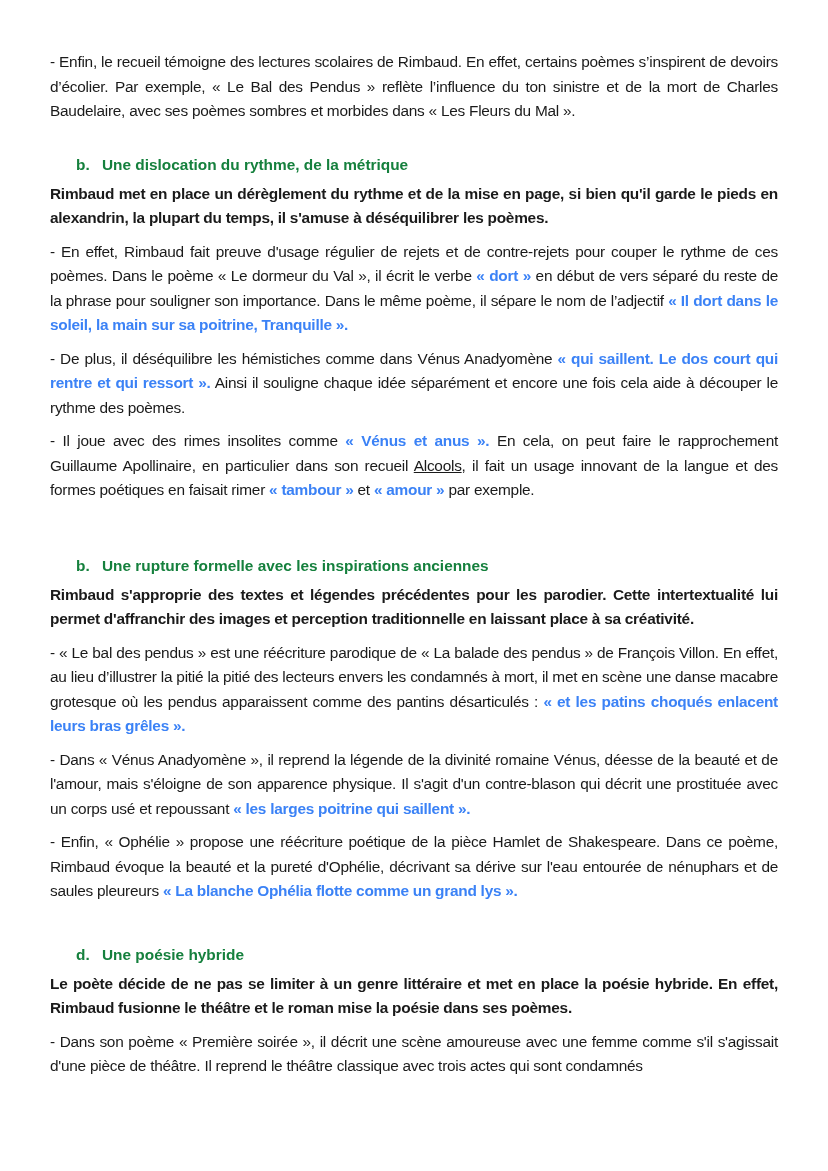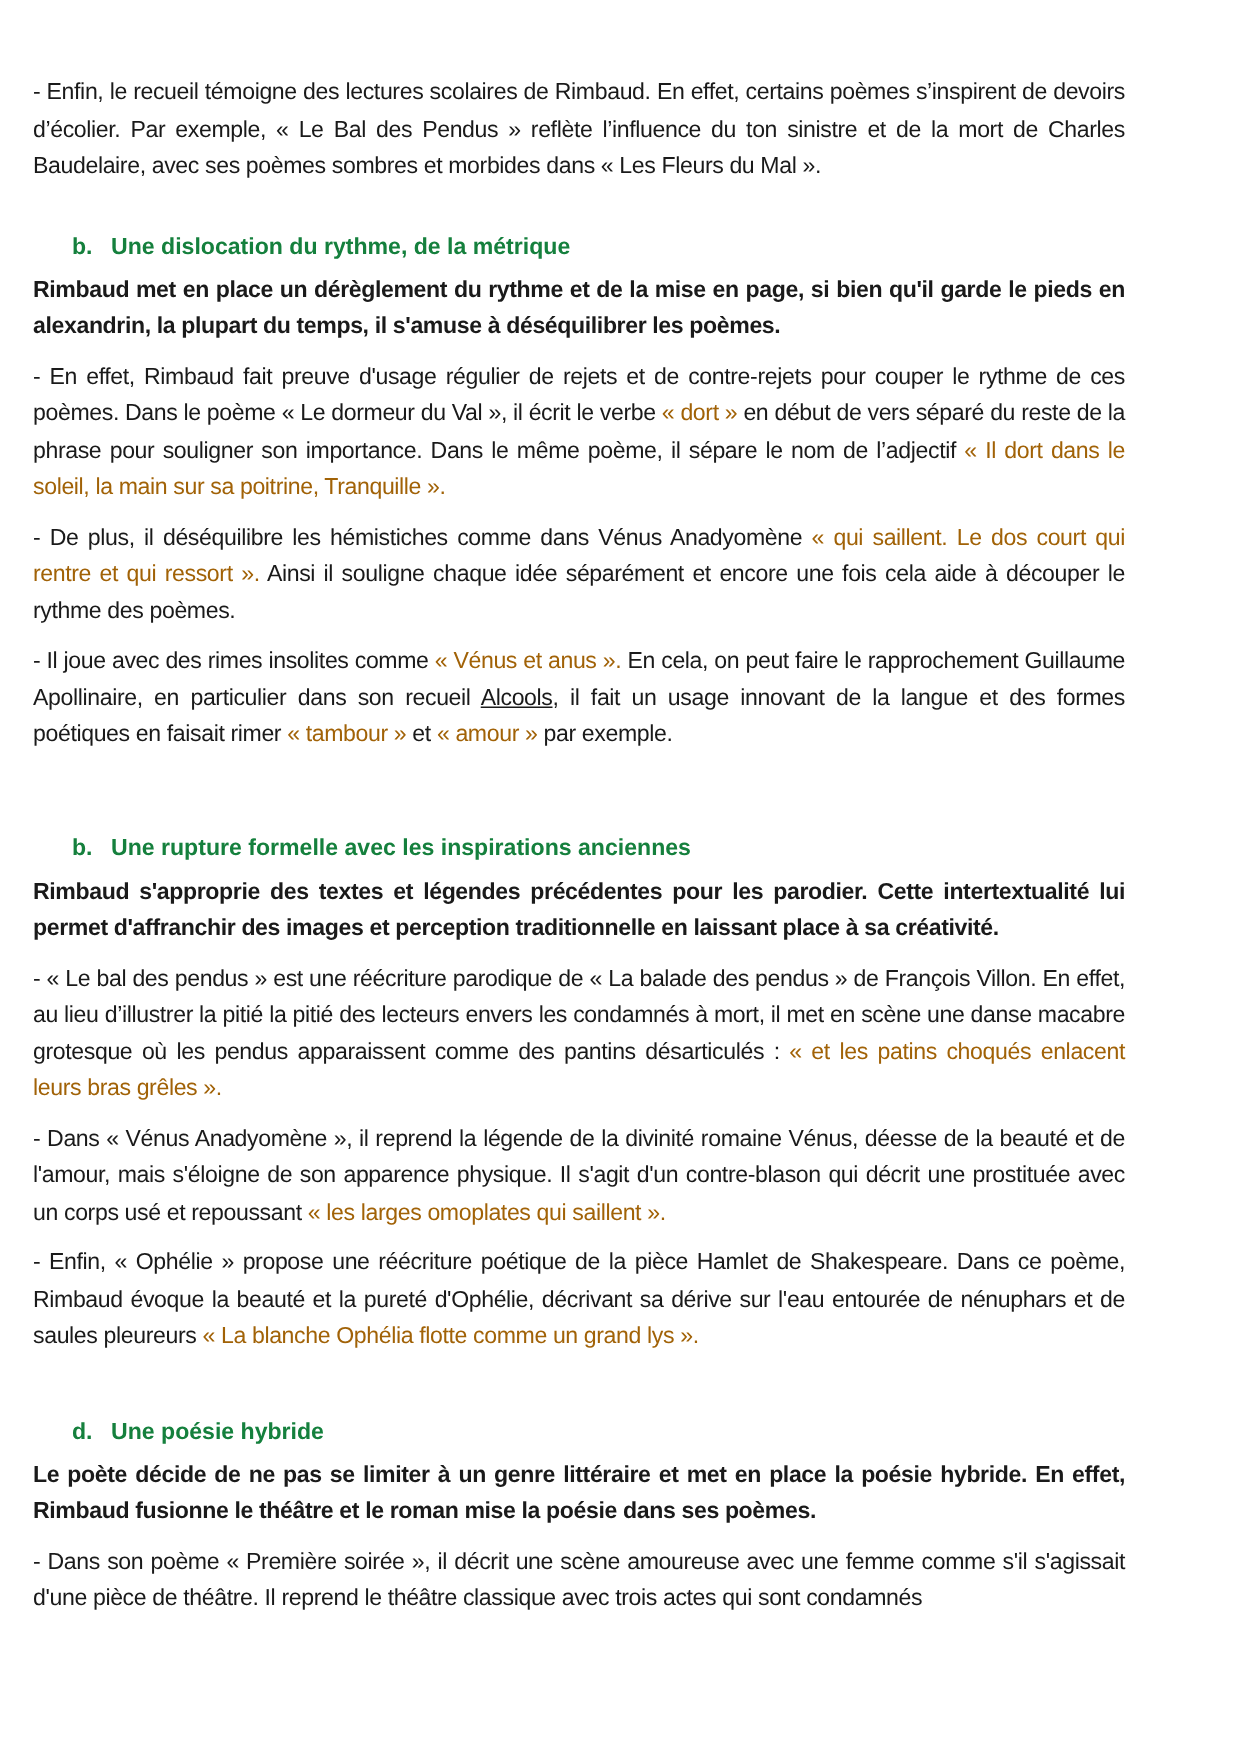--- a/index.html
+++ b/index.html
@@ -1,40 +1,40 @@
 <!DOCTYPE html>
 <html><head>
   <meta charset="utf-8">
   <style>
     html, body { margin: 0; padding: 0; background: #ffffff; }
     body {
       width: 828px; height: 1171px; overflow: hidden;
       font-family: "Liberation Sans", sans-serif;
       color: #1a1a1a;
     }
-    .page { position: relative; padding: 50px 50px 0 22px; width: 728px; }
+    .page { position: relative; padding: 50px 50px 0 50px; width: 728px; }
     p {
       margin: 0;
       font-size: 15.4px;
       line-height: 24.5px;
       text-align: justify;
       letter-spacing: -0.25px;
     }
     .para { margin-bottom: 9px; }
     .intro { font-weight: bold; margin-bottom: 9px; }
     .heading {
       color: #15803d;
       font-weight: bold;
       font-size: 15.4px;
       line-height: 22px;
       padding-left: 26px;
       margin-bottom: 6px;
     }
     .heading .num { display: inline-block; width: 26px; }
-    .q { color: #a16207; font-weight: normal; margin-top: 24px; }
+    .q { color: #3b82f6; font-weight: bold; margin-top: 24px; }
     .u { text-decoration: underline; }
     .s1 { margin-top: 30px; }
     .s2 { margin-top: 52px; }
     .s3 { margin-top: 40px; }
   </style>
 </head>
 <body>
 
 <div class="page">
 
@@ -47,21 +47,21 @@
 
   <p class="para"><span>- De plus, il déséquilibre les hémistiches comme dans Vénus Anadyomène </span><span class="q">« qui saillent. Le dos court qui rentre et qui ressort ».</span><span> Ainsi il souligne chaque idée séparément et encore une fois cela aide à découper le rythme des poèmes.</span></p>
 
   <p class="para"><span>- Il joue avec des rimes insolites comme </span><span class="q">« Vénus et anus ».</span><span> En cela, on peut faire le rapprochement Guillaume Apollinaire, en particulier dans son recueil </span><span class="u">Alcools</span><span>, il fait un usage innovant de la langue et des formes poétiques en faisait rimer </span><span class="q">« tambour »</span><span> et </span><span class="q">« amour »</span><span> par exemple.</span></p>
 
   <div class="heading s2"><span class="num">b.</span><span>Une rupture formelle avec les inspirations anciennes</span></div>
   <p class="intro">Rimbaud s'approprie des textes et légendes précédentes pour les parodier. Cette intertextualité lui permet d'affranchir des images et perception traditionnelle en laissant place à sa créativité.</p>
 
   <p class="para"><span>- « Le bal des pendus » est une réécriture parodique de « La balade des pendus » de François Villon. En effet, au lieu d’illustrer la pitié la pitié des lecteurs envers les condamnés à mort, il met en scène une danse macabre grotesque où les pendus apparaissent comme des pantins désarticulés : </span><span class="q">« et les patins choqués enlacent leurs bras grêles ».</span></p>
 
-  <p class="para"><span>- Dans « Vénus Anadyomène », il reprend la légende de la divinité romaine Vénus, déesse de la beauté et de l'amour, mais s'éloigne de son apparence physique. Il s'agit d'un contre-blason qui décrit une prostituée avec un corps usé et repoussant </span><span class="q">« les larges omoplates qui saillent ».</span></p>
+  <p class="para"><span>- Dans « Vénus Anadyomène », il reprend la légende de la divinité romaine Vénus, déesse de la beauté et de l'amour, mais s'éloigne de son apparence physique. Il s'agit d'un contre-blason qui décrit une prostituée avec un corps usé et repoussant </span><span class="q">« les larges poitrine qui saillent ».</span></p>
 
   <p class="para"><span>- Enfin, « Ophélie » propose une réécriture poétique de la pièce Hamlet de Shakespeare. Dans ce poème, Rimbaud évoque la beauté et la pureté d'Ophélie, décrivant sa dérive sur l'eau entourée de nénuphars et de saules pleureurs </span><span class="q">« La blanche Ophélia flotte comme un grand lys ».</span></p>
 
   <div class="heading s3"><span class="num">d.</span><span>Une poésie hybride</span></div>
   <p class="intro">Le poète décide de ne pas se limiter à un genre littéraire et met en place la poésie hybride. En effet, Rimbaud fusionne le théâtre et le roman mise la poésie dans ses poèmes.</p>
 
   <p class="para"><span>- Dans son poème « Première soirée », il décrit une scène amoureuse avec une femme comme s'il s'agissait d'une pièce de théâtre. Il reprend le théâtre classique avec trois actes qui sont condamnés</span></p>
 
 </div>
 

